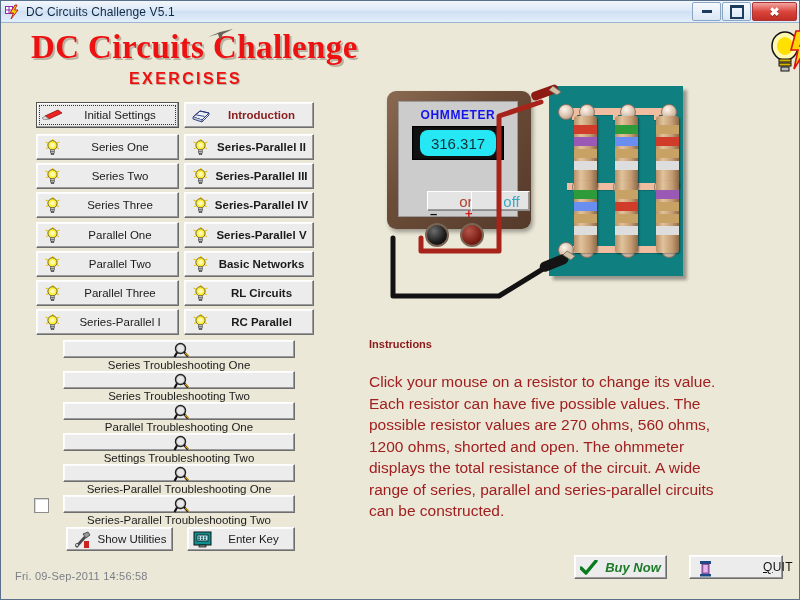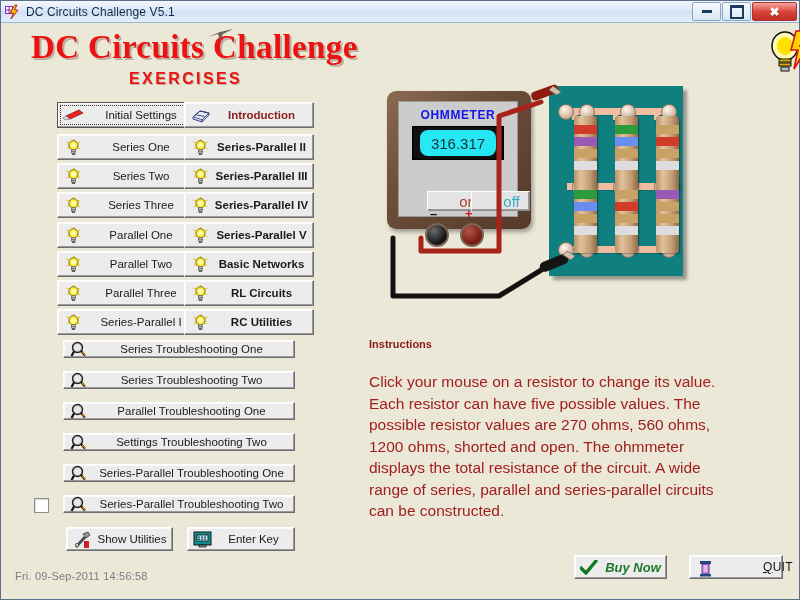--- a/index.html
+++ b/index.html
@@ -45,23 +45,23 @@
     border-top-color:#fff;border-left-color:#fff;
     box-shadow:inset -1px -1px 0 #9a9a9a, inset 1px 1px 0 #fbfbfb;
     font-size:11.5px;color:#1a1a1a;display:flex;align-items:center;cursor:default;
     font-family:"Liberation Sans",sans-serif;}
   .btn .lbl{flex:1;text-align:center;white-space:nowrap;}
   .btn .ico{width:20px;height:18px;margin-left:5px;flex:none;position:relative;}
   .btn.focus{border:1px solid #555;box-shadow:inset -1px -1px 0 #9a9a9a, inset 1px 1px 0 #fbfbfb;}
   .focusring{position:absolute;left:2px;top:2px;right:2px;bottom:2px;
     border:1px dotted #333;pointer-events:none;}
 
-  .colL{left:35px;width:143px;height:26px;margin-left:21px;}
+  .colL{left:35px;width:143px;height:26px;}
   .colR{left:183px;width:130px;height:26px;font-weight:bold;}
-  .wideb{left:62px;width:232px;height:18px;}
+  .wideb{left:62px;width:232px;height:18px;flex-direction:column;}
 
   
   .bulb{position:absolute;left:3px;top:1px;width:15px;height:16px;}
   
   .marker{position:absolute;left:0;top:3px;width:21px;height:11px;}
 
   
   .chk{position:absolute;left:33px;top:497px;width:13px;height:13px;background:#fff;
        border:1px solid #8d8d8d;box-shadow:inset 1px 1px 0 #d9d9d9;}
 
@@ -389,21 +389,21 @@
       <span class="ico">
         <svg class="bulb" viewBox="0 0 15 16">
           <path d="M7.5 0 L8.4 2.4 M0.6 3 L2.8 4 M14.4 3 L12.2 4 M1 9.5 L3 9 M14 9.5 L12 9" stroke="#e8c400" stroke-width="1.2"></path>
           <circle cx="7.5" cy="6.3" r="4.6" fill="#ffef3a" stroke="#6a5a00" stroke-width="0.9"></circle>
           <circle cx="7.5" cy="6.3" r="2.2" fill="#fffbc0"></circle>
           <rect x="5.4" y="10.8" width="4.2" height="1.4" fill="#d6d6d6" stroke="#555" stroke-width="0.6"></rect>
           <rect x="5.4" y="12.6" width="4.2" height="1.4" fill="#d6d6d6" stroke="#555" stroke-width="0.6"></rect>
           <rect x="6.2" y="14.3" width="2.6" height="1.4" fill="#9a9a9a" stroke="#444" stroke-width="0.6"></rect>
         </svg>
       </span>
-      <span class="lbl">RC Utilities</span>
+      <span class="lbl">RC Parallel</span>
     </div>
   </div>
 
   <div>
     <div class="btn wideb" style="top:339px">
       <span class="ico">
         <svg width="18" height="17" viewBox="0 0 18 17" style="position:absolute;left:1px;top:1px">
           <circle cx="7.5" cy="6.5" r="5" fill="#cfcfcf" stroke="#222" stroke-width="1.4"></circle>
           <circle cx="7.5" cy="6.5" r="3.2" fill="#e8e8e8"></circle>
           <path d="M4 10.5 L1.5 15" stroke="#111" stroke-width="2.2"></path>

